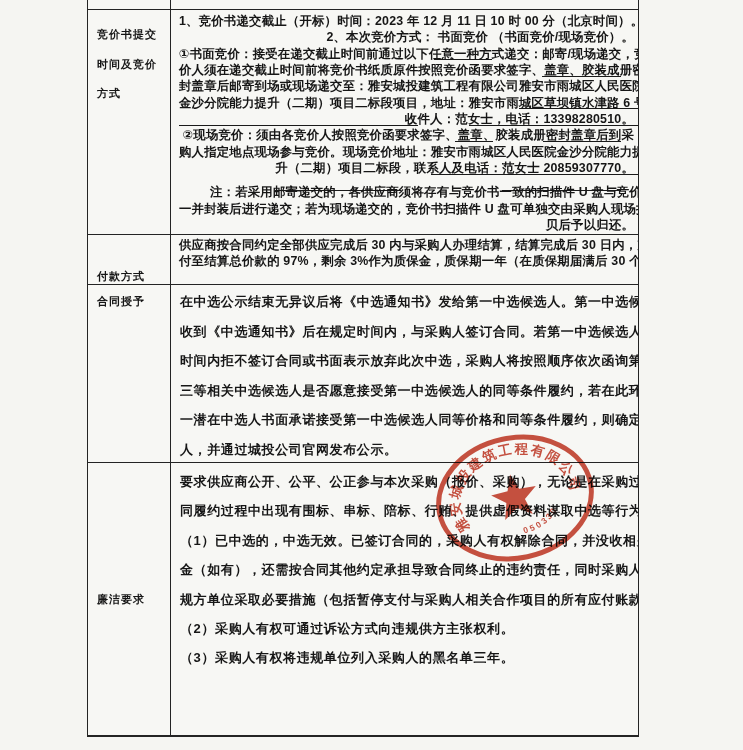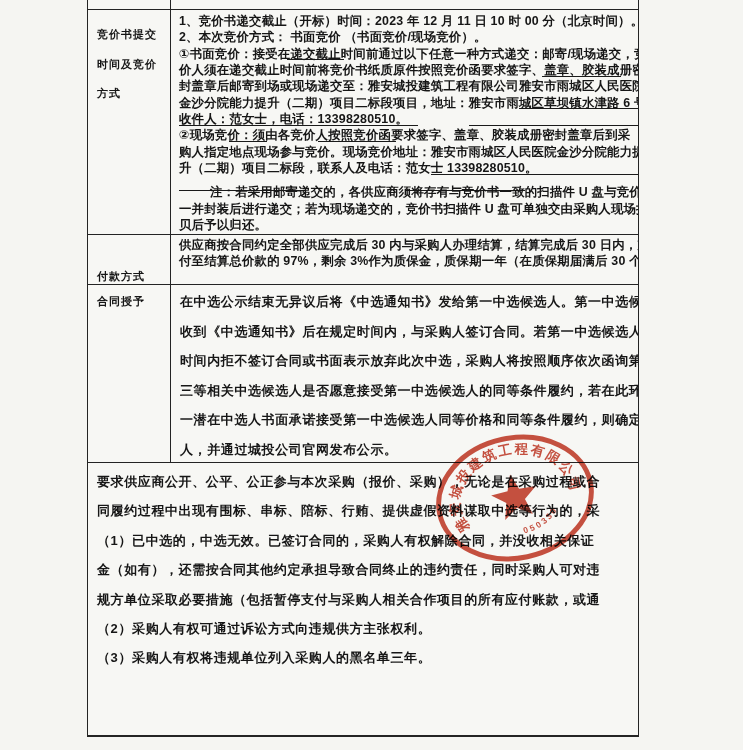--- a/index.html
+++ b/index.html
@@ -34,21 +34,21 @@
   .content-cell .line{white-space:nowrap;font-weight:700;}
   .u{border-bottom:1.3px solid #1a1a1a;padding-bottom:15px;}
 
   
   .r0{height:10px;}
   .r0 .label-cell{padding:0;}
 
   
   .r1{height:225px;}
   .r1 .label-cell{padding-top:10px;line-height:29.5px;}
-  .r1 .content-cell{font-size:12.4px;line-height:16.35px;padding:3px 4px 0 8px;letter-spacing:0.2px;}
+  .r1 .content-cell{font-size:12.4px;line-height:16.35px;padding:3px 4px 0 8px;letter-spacing:0.2px;text-align:right;}
   .r1 .line.gap{margin-top:8px;}
   .r1 .line.indent{padding-left:31px;}
 
   
   .r2{height:50px;}
   .r2 .label-cell{justify-content:flex-end;}
   .r2 .content-cell{font-size:12.4px;line-height:15.6px;padding:3px 4px 0 8px;letter-spacing:0.2px;}
 
   
   .r3{height:178px;justify-content:center;}
@@ -86,21 +86,21 @@
           <div class="content-cell">
             <div class="line"><span>1、竞价书递交截止（开标）时间：2023 年 12 月 11 日 10 时 00 分（北京时间）。</span></div>
             <div class="line"><span>2、本次竞价方式：</span><span class="u"> 书面竞价 </span><span>（书面竞价/现场竞价）。</span></div>
             <div class="line"><span>①书面竞价：接受在递交截止时间前通过以下任意一种方式递交：</span><span class="u">邮寄/现场递交</span><span>，竞</span></div>
             <div class="line"><span>价人须在递交截止时间前将竞价书纸质原件按照竞价函要求签字、盖章、胶装成册密</span></div>
             <div class="line"><span>封盖章后邮寄到场或现场递交至：雅安城投建筑工程有限公司</span><span class="u">雅安市雨城区人民医院</span></div>
             <div class="line"><span class="u">金沙分院能力提升（二期）项目二标段项目</span><span>，地址：</span><span class="u">雅安市雨城区草坝镇水津路 6 号</span></div>
             <div class="line"><span>收件人：</span><span class="u">范女士</span><span>，电话：</span><span class="u">13398280510</span><span>。</span></div>
             <div class="line"><span>②现场竞价：须由各竞价人按照竞价函要求签字、盖章、胶装成册密封盖章后到采</span></div>
             <div class="line"><span>购人指定地点现场参与竞价。现场竞价地址：</span><span class="u">雅安市雨城区人民医院金沙分院能力提</span></div>
-            <div class="line"><span class="u">升（二期）项目二标段</span><span>，联系人及电话：</span><span class="u">范女士 13398280510</span><span>。</span></div>
+            <div class="line"><span class="u">升（二期）项目二标段</span><span>，联系人及电话：</span><span class="u">范女士 20859307770</span><span>。</span></div>
             <div class="line gap indent"><span>注：若采用邮寄递交的，各供应商须将存有与竞价书一致的扫描件 U 盘与竞价书</span></div>
             <div class="line"><span>一并封装后进行递交；若为现场递交的，竞价书扫描件 U 盘可单独交由采购人现场拷</span></div>
             <div class="line"><span>贝后予以归还。</span></div>
           </div>
         </div>
         <div class="trow r2">
           <div class="label-cell">
             <div>付款方式</div>
           </div>
           <div class="content-cell">
@@ -115,20 +115,23 @@
           <div class="content-cell">
             <div class="line"><span>在中选公示结束无异议后将《中选通知书》发给第一中选候选人。第一中选候选人在</span></div>
             <div class="line"><span>收到《中选通知书》后在规定时间内，与采购人签订合同。若第一中选候选人在规定</span></div>
             <div class="line"><span>时间内拒不签订合同或书面表示放弃此次中选，采购人将按照顺序依次函询第二、第</span></div>
             <div class="line"><span>三等相关中选候选人是否愿意接受第一中选候选人的同等条件履约，若在此环节中任</span></div>
             <div class="line"><span>一潜在中选人书面承诺接受第一中选候选人同等价格和同等条件履约，则确定为中选</span></div>
             <div class="line"><span>人，并通过城投公司官网发布公示。</span></div>
           </div>
         </div>
         <div class="trow r4">
+          <div class="label-cell">
+            <div>廉洁要求</div>
+          </div>
           <div class="content-cell">
             <div class="line"><span>要求供应商公开、公平、公正参与本次采购（报价、采购），无论是在采购过程或合</span></div>
             <div class="line"><span>同履约过程中出现有围标、串标、陪标、行贿、提供虚假资料谋取中选等行为的，采</span></div>
             <div class="line"><span>（1）已中选的，中选无效。已签订合同的，采购人有权解除合同，并没收相关保证</span></div>
             <div class="line"><span>金（如有），还需按合同其他约定承担导致合同终止的违约责任，同时采购人可对违</span></div>
             <div class="line"><span>规方单位采取必要措施（包括暂停支付与采购人相关合作项目的所有应付账款，或通</span></div>
             <div class="line"><span>（2）采购人有权可通过诉讼方式向违规供方主张权利。</span></div>
             <div class="line"><span>（3）采购人有权将违规单位列入采购人的黑名单三年。</span></div>
           </div>
         </div>

